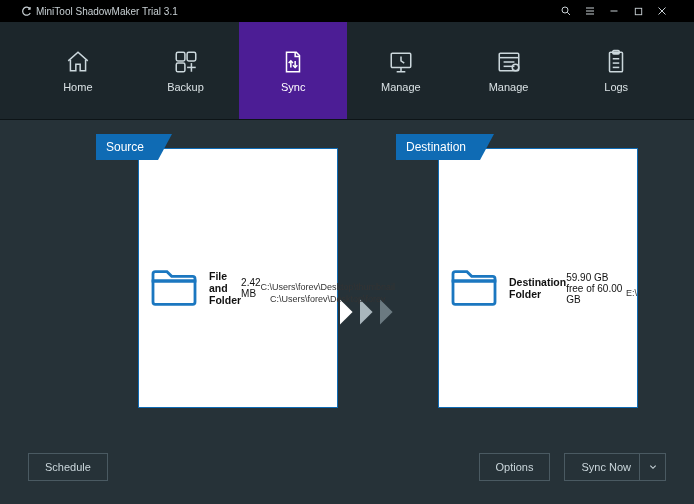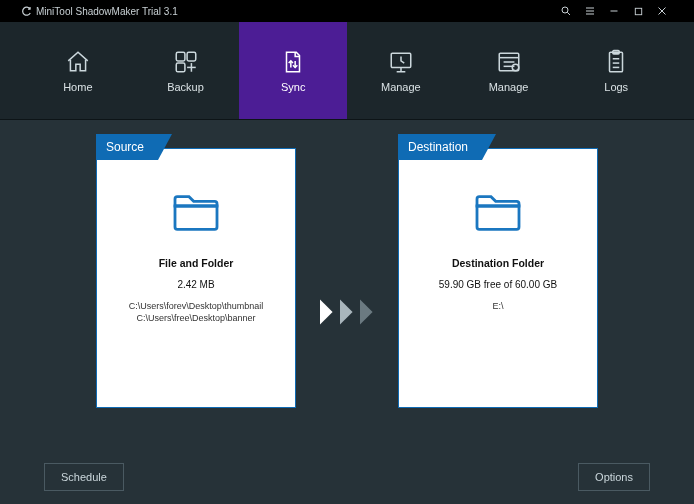--- a/index.html
+++ b/index.html
@@ -16,29 +16,29 @@
   .nav-item { flex: 1; display: flex; flex-direction: column; align-items: center; justify-content: center; gap: 6px; cursor: pointer; font-size: 11px; color: #d9e1e4; }
   .nav-item.active { background: #4c1d95; color: #fff; }
   .nav-item .icon { width: 26px; height: 26px; display:flex; align-items:center; justify-content:center; }
   .nav-item .icon svg { stroke: #cbd7dc; }
   .nav-item.active .icon svg { stroke: #fff; }
 
   .workarea { position: relative; height: 346px; padding: 28px 96px 0 96px; display: flex; align-items: flex-start; justify-content: space-between; }
   .card-wrap { position: relative; border-radius: 20px; }
   .tab-label { position: absolute; top: -14px; left: 0; height: 26px; background: #0f6bb4; color: #fff; font-size: 12px; padding: 0 14px 0 10px; display: flex; align-items: center; z-index: 2; }
   .tab-label::after { content:""; position:absolute; right:-14px; top:0; width:0; height:0; border-top:0 solid transparent; border-bottom:26px solid transparent; border-left:14px solid #0f6bb4; }
-  .card { width: 200px; height: 260px; background: #fff; color: #222; border: 1px solid #0f6bb4; display: flex; flex-direction: column; align-items: center; padding-top: 30px; font-size: 10px; cursor: pointer; }
+  .card { width: 200px; height: 260px; background: #fff; color: #222; border: 1px solid #0f6bb4; display: flex; flex-direction: row; align-items: center; padding-top: 30px; font-size: 10px; cursor: pointer; margin-left: 42px; }
   .card .folder { margin: 6px 0 14px 0; }
   .card .heading { font-weight: bold; font-size: 10.5px; margin-bottom: 10px; color:#111; }
   .card .sub { font-size: 10px; margin-bottom: 10px; color:#111; }
   .card .paths { font-size: 9px; color: #333; text-align: center; line-height: 1.35; }
   
   .chevrons { align-self: center; display:flex; gap:2px; margin-top: 10px; }
 
-  .footer { position: absolute; left:0; right:0; bottom:2px; height: 50px; display: flex; align-items: center; padding: 0 44px; }
+  .footer { position: absolute; left:0; right:0; bottom:12px; height: 50px; display: flex; align-items: center; padding: 0 28px; }
   .btn { height: 28px; padding: 0 16px; border: 1px solid #4a5a62; color: #cbd7dc; font-size: 11px; display: inline-flex; align-items: center; justify-content: center; cursor: pointer; background: transparent; }
   .footer .spacer { flex: 1; }
   .sync-btn { position: relative; padding-right: 34px; margin-left: 14px; }
   .sync-btn .caret-box { position:absolute; right:0; top:0; bottom:0; width:26px; border-left:1px solid #4a5a62; display:flex; align-items:center; justify-content:center; }
 </style>
 </head>
 <body>
 
 <div class="titlebar">
   <span class="logo">
@@ -161,21 +161,21 @@
       <span class="folder">
         <svg width="70" height="56" viewBox="0 0 24 24" fill="none" stroke="#1b77c0" stroke-width="1.2">
             <path d="M3 6a1 1 0 011-1h5l2 2h9a1 1 0 011 1v1H3z"></path>
             <path d="M3 9h18v9a1 1 0 01-1 1H4a1 1 0 01-1-1z"></path>
           </svg>
       </span>
       <div class="heading">File and Folder</div>
       <div class="sub">2.42 MB</div>
       <div class="paths">
         <div>C:\Users\forev\Desktop\thumbnail</div>
-        <div>C:\Users\free\Desktop\banner</div>
+        <div>C:\Users\forev\Desktop\forev</div>
       </div>
     </div>
   </div>
 
   <div class="chevrons">
     <svg width="18" height="28" viewBox="0 0 12 20" fill="#fff">
         <path d="M1 1l9 9-9 9z"></path>
       </svg>
     <svg width="18" height="28" viewBox="0 0 12 20" fill="#a9b6bc">
         <path d="M1 1l9 9-9 9z"></path>
@@ -199,13 +199,21 @@
       <div class="paths">E:\</div>
     </div>
   </div>
 
 </div>
 
 <div class="footer">
   <div class="btn">Schedule</div>
   <div class="spacer"></div>
   <div class="btn">Options</div>
+  <div class="btn sync-btn">
+    <span>Sync Now</span>
+    <span class="caret-box">
+      <svg width="8" height="8" viewBox="0 0 12 12">
+          <path d="M2 4l4 4 4-4" fill="none" stroke="#cbd7dc" stroke-width="1.6"></path>
+        </svg>
+    </span>
+  </div>
 </div>
 
 </body></html>

